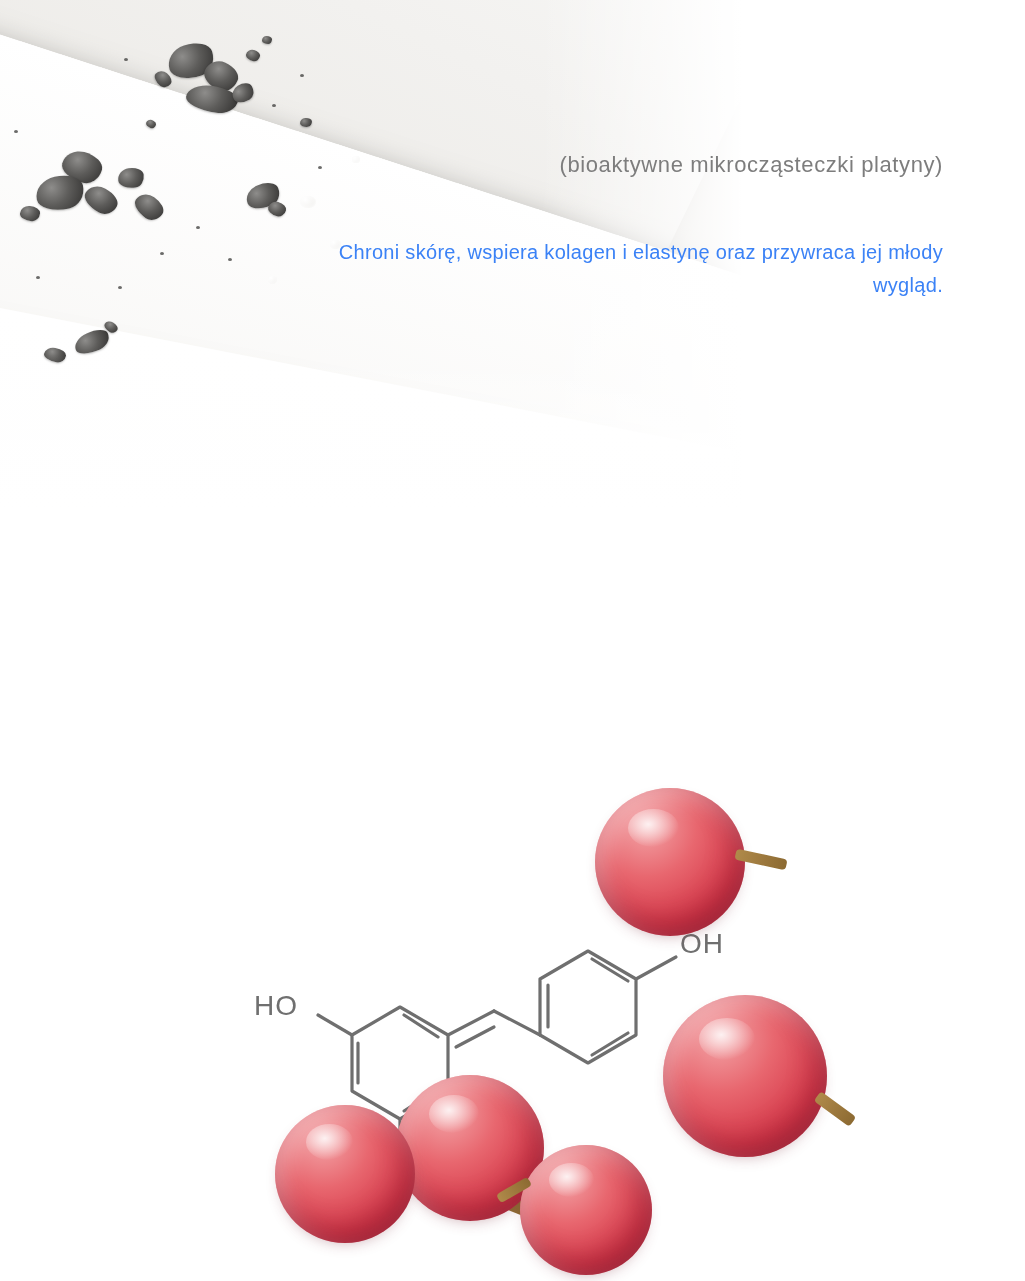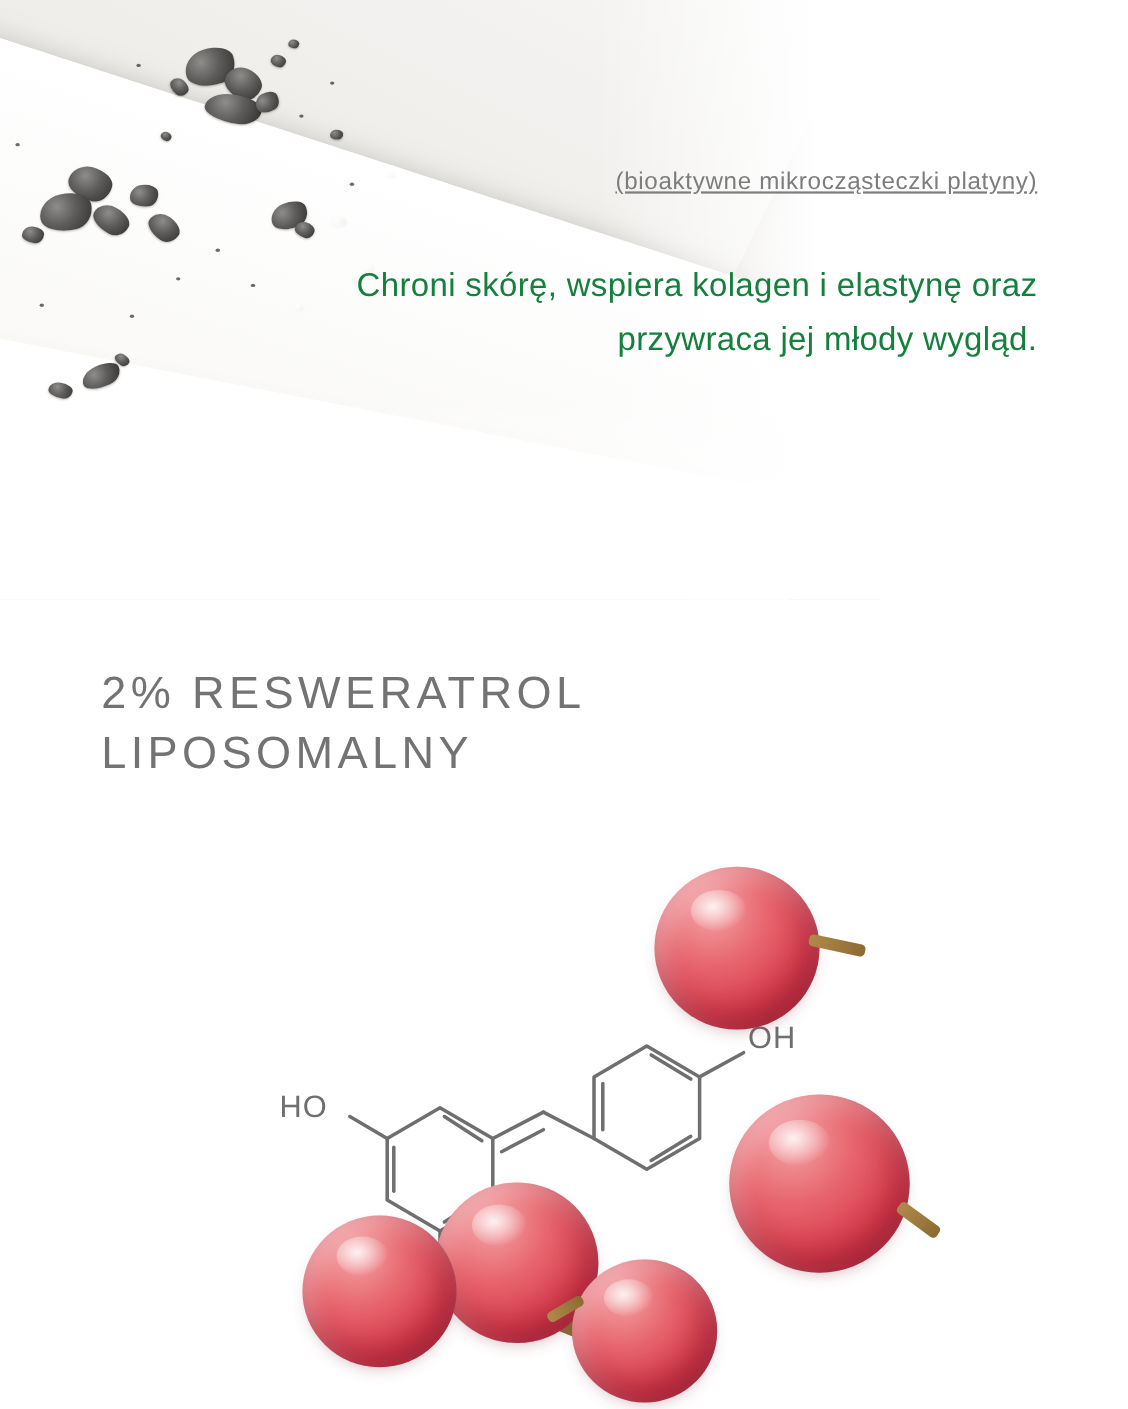--- a/index.html
+++ b/index.html
@@ -147,26 +147,25 @@
     color: #7a7a7a;
     margin: 0 0 12px 0;
     line-height: 1.1;
   }
   .platinum-sub {
     font-size: 22px;
     letter-spacing: 0.6px;
     color: #7d7d7d;
     margin: 0 0 58px 0;
     line-height: 1.2;
-    text-decoration: underline;
   }
   .platinum-desc {
-    font-size: 30px;
+    font-size: 20px;
     line-height: 1.62;
-    color: #15803d;
+    color: #3b82f6;
     letter-spacing: 0.3px;
     margin: 0;
     text-align: right;
   }
 
   
   .section-resveratrol {
     position: absolute;
     left: 0; top: 545px;
     width: 1025px;
@@ -304,21 +303,20 @@
   </div>
 
   <div class="platinum-text">
     <p class="platinum-sub">(bioaktywne mikrocząsteczki platyny)</p>
     <p class="platinum-desc">Chroni skórę, wspiera kolagen i elastynę oraz przywraca jej młody wygląd.</p>
   </div>
 </section>
 
 <section class="section-resveratrol">
 
-  <h2 class="res-title">2% RESWERATROL LIPOSOMALNY</h2>
 
 
   <div class="molecule">
     <svg viewBox="0 0 540 330" width="540" height="330">
       <g fill="none" stroke="#6f6f6f" stroke-width="3.2" stroke-linecap="round" stroke-linejoin="round">
 
         <polygon points="120,120 168,92 216,120 216,176 168,204 120,176"></polygon>
         <line x1="126" y1="128" x2="126" y2="168"></line>
         <line x1="172" y1="100" x2="206" y2="122"></line>
         <line x1="206" y1="174" x2="172" y2="196"></line>

